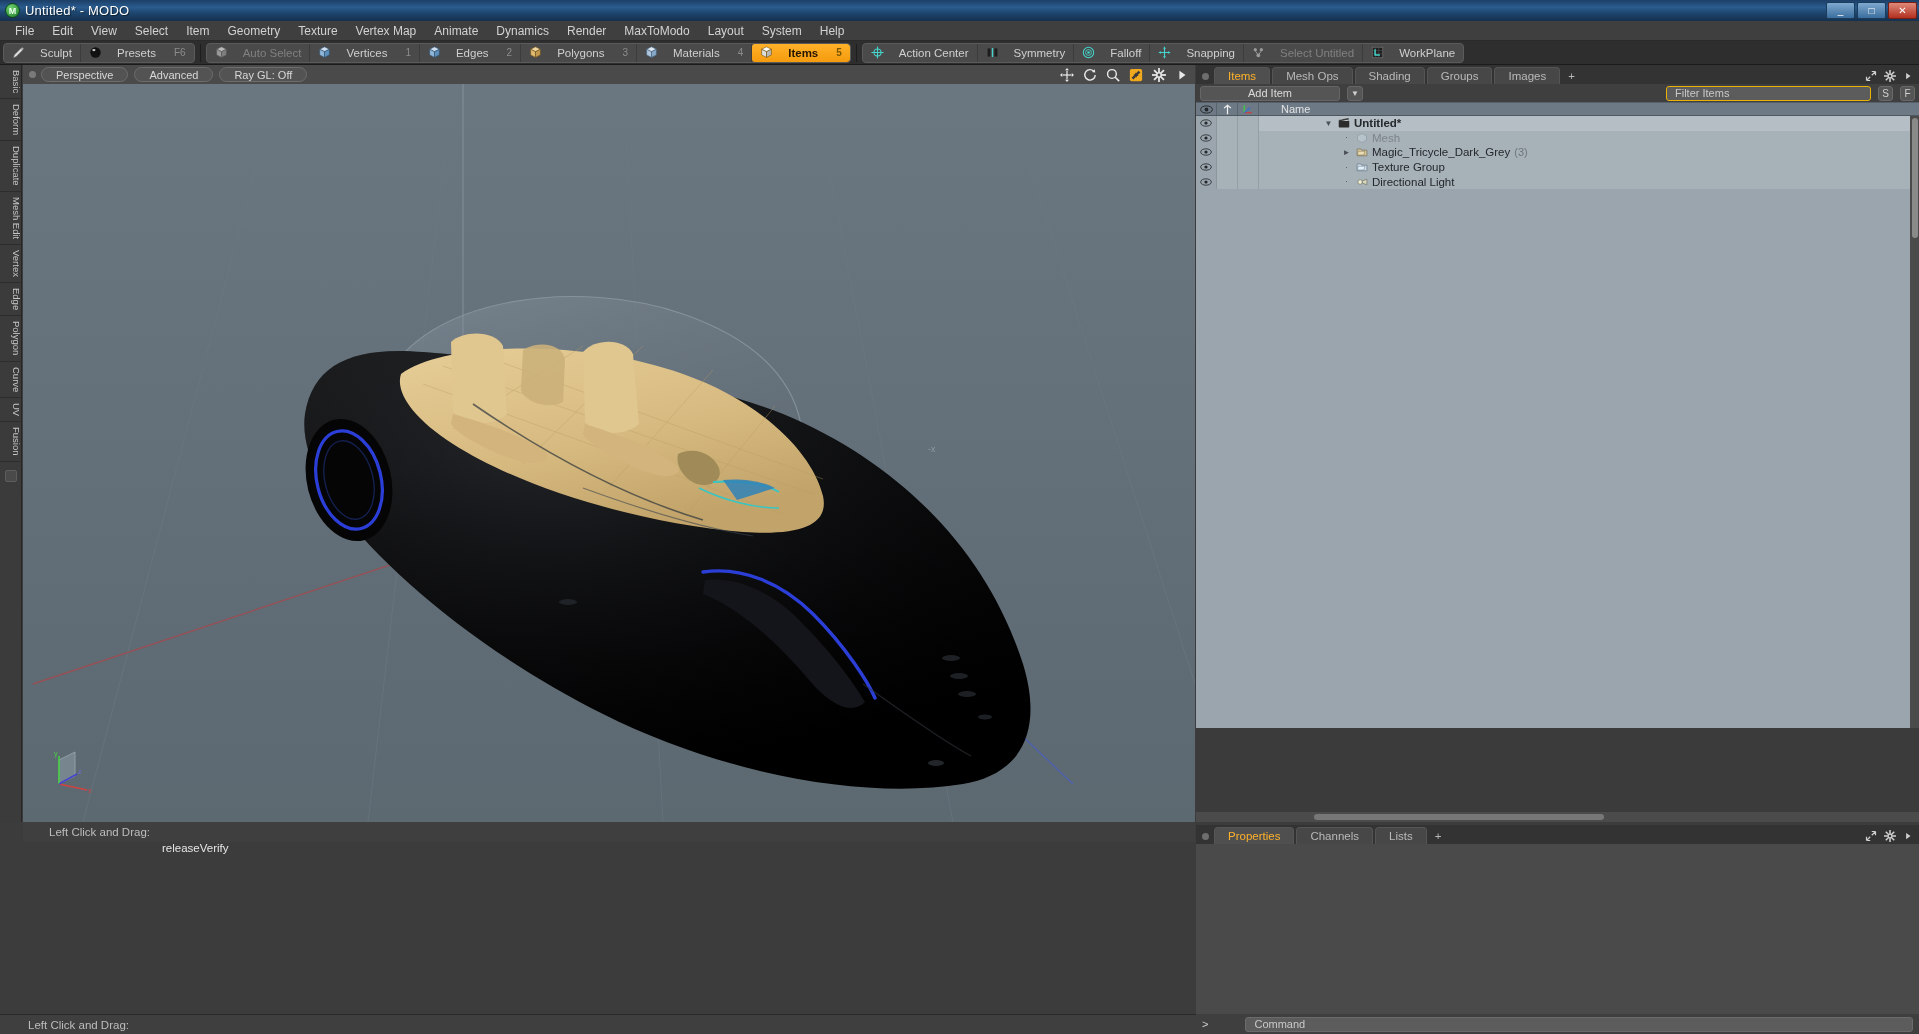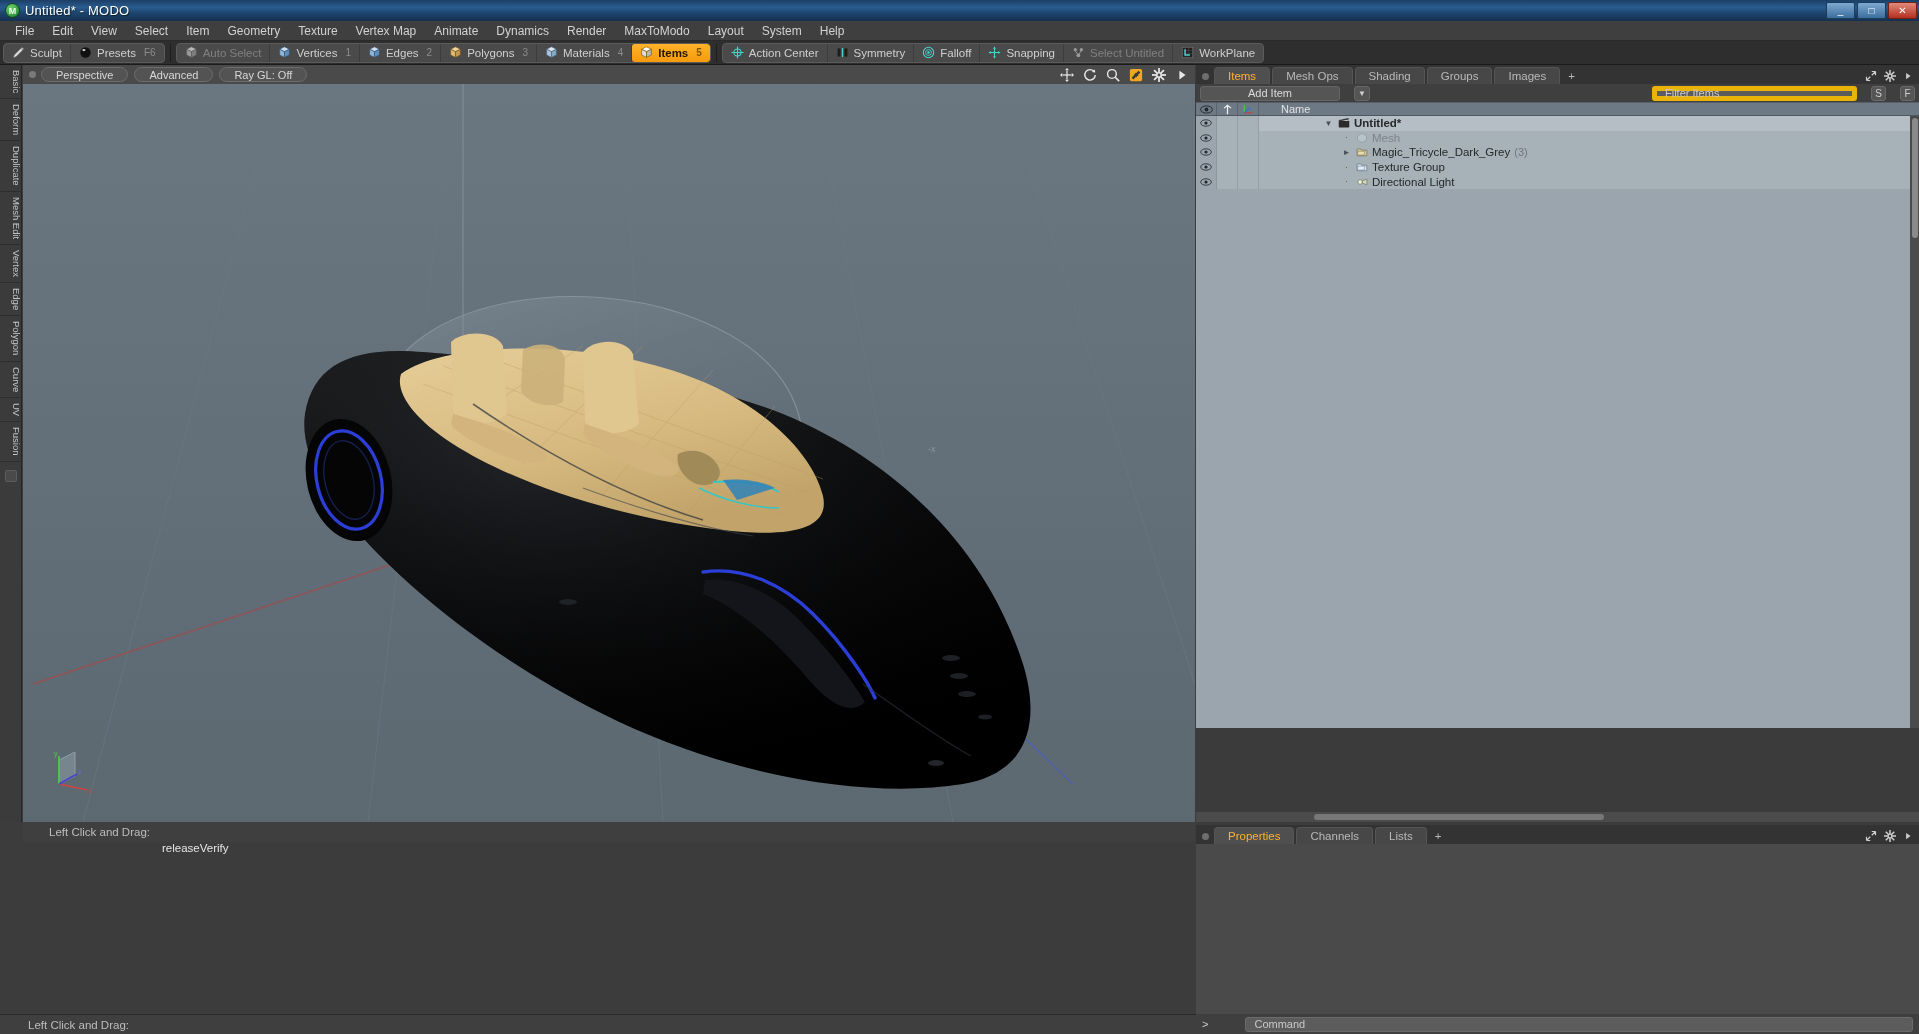--- a/index.html
+++ b/index.html
@@ -25,21 +25,21 @@
   .menubar{position:absolute;left:0;top:21px;width:1919px;height:20px;
     background:#3f3f3f;border-bottom:1px solid #2a2a2a;display:flex;align-items:center;
     padding-left:6px;}
   .menu-item{color:#d2d2d2;font-size:12px;padding:11px 9px;cursor:default;white-space:nowrap;}
 
   
   .modebar{position:absolute;left:0;top:41px;width:1919px;height:24px;background:#2e2e2e;
     border-bottom:1px solid #1b1b1b;display:flex;align-items:center;}
   .tgroup{display:flex;align-items:center;height:20px;margin:0 3px;
     background:#4a4a4a;border:1px solid #5b5b5b;border-radius:4px;overflow:hidden;}
-  .tbtn{display:flex;align-items:center;gap:5px;height:18px;padding:0 8px;
+  .tbtn{display:flex;align-items:center;gap:15px;height:18px;padding:0 8px;
     color:#cfcfcf;font-size:11.5px;white-space:nowrap;border-right:1px solid #3c3c3c;}
   .tbtn:last-child{border-right:none;}
   .tbtn.dim{color:#808080;}
   .tbtn.active{background:linear-gradient(to bottom,#ffb229,#f59a0d);color:#241500;
     border-radius:3px;font-weight:bold;}
   .tbtn .num{color:#8c8c8c;font-size:10px;margin-left:3px;}
   .tbtn.active .num{color:#7a5500;}
   .cube{width:13px;height:13px;display:inline-block;flex:0 0 auto;}
   .sep{width:1px;height:18px;background:#1d1d1d;margin:0 2px;}
 
@@ -75,26 +75,26 @@
   
   .rdock{position:absolute;left:1196px;top:65px;width:723px;height:757px;background:#3b3b3b;}
   .rtabs{height:19px;background:#333333;display:flex;align-items:flex-end;padding-left:6px;position:relative;}
   .rtab{height:17px;padding:0 13px;color:#b9b9b9;font-size:11.5px;display:flex;align-items:center;
     background:#474747;border:1px solid #555;border-bottom:none;border-radius:4px 4px 0 0;margin-right:2px;}
   .rtab.sel{background:#4f4f4f;color:#ffb22a;}
   .rtab.plus{padding:0 6px;background:transparent;border:none;color:#b9b9b9;}
   .rdot{width:7px;height:7px;border-radius:50%;background:#6e6e6e;margin:0 5px 4px 0;}
   .rtabicons{position:absolute;right:6px;bottom:2px;display:flex;gap:7px;align-items:center;}
 
-  .rtoolrow{height:18px;background:#3f3f3f;display:flex;align-items:center;gap:14px;padding:0 4px;}
+  .rtoolrow{height:18px;background:#3f3f3f;display:flex;align-items:center;gap:7px;padding:0 4px;}
   .additem{flex:0 0 auto;width:140px;height:15px;background:#555;border:1px solid #666;border-radius:3px;
     color:#dcdcdc;font-size:11px;display:flex;align-items:center;justify-content:center;}
   .adddrop{width:16px;height:15px;background:#555;border:1px solid #666;border-radius:3px;
     display:flex;align-items:center;justify-content:center;color:#d0d0d0;font-size:8px;}
-  .filteritems{width:205px;height:15px;background:#5c5c5c;border:5px solid #eab308;border-radius:3px;
+  .filteritems{width:205px;height:15px;background:#5c5c5c;border:1px solid #eab308;border-radius:3px;
     color:#c9c9c9;font-size:11px;display:flex;align-items:center;padding-left:8px;}
   .sqbtn{width:15px;height:15px;background:#555;border:1px solid #696969;border-radius:3px;
     color:#d0d0d0;font-size:10px;display:flex;align-items:center;justify-content:center;}
 
   .tree-head{height:14px;background:#6d7a85;display:flex;align-items:center;
     border-top:1px solid #55606a;border-bottom:1px solid #4e5860;}
   .col-eye,.col-lock,.col-xyz{width:21px;display:flex;align-items:center;justify-content:center;
     border-right:1px solid #5a646d;height:100%;}
   .col-name{flex:1;color:#e2e2e2;font-size:11px;padding-left:22px;display:flex;align-items:center;}
 

